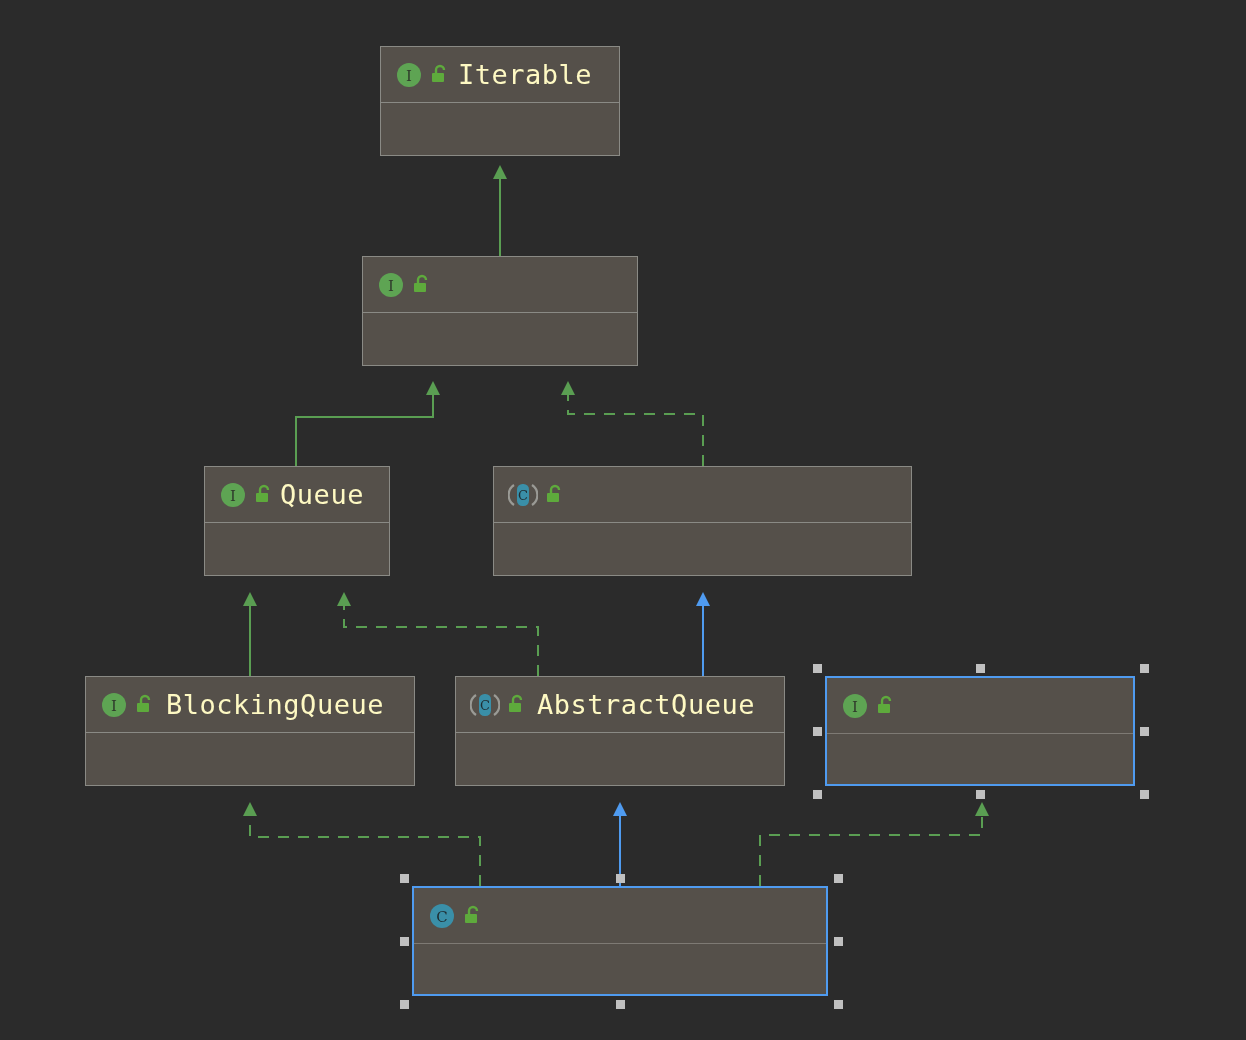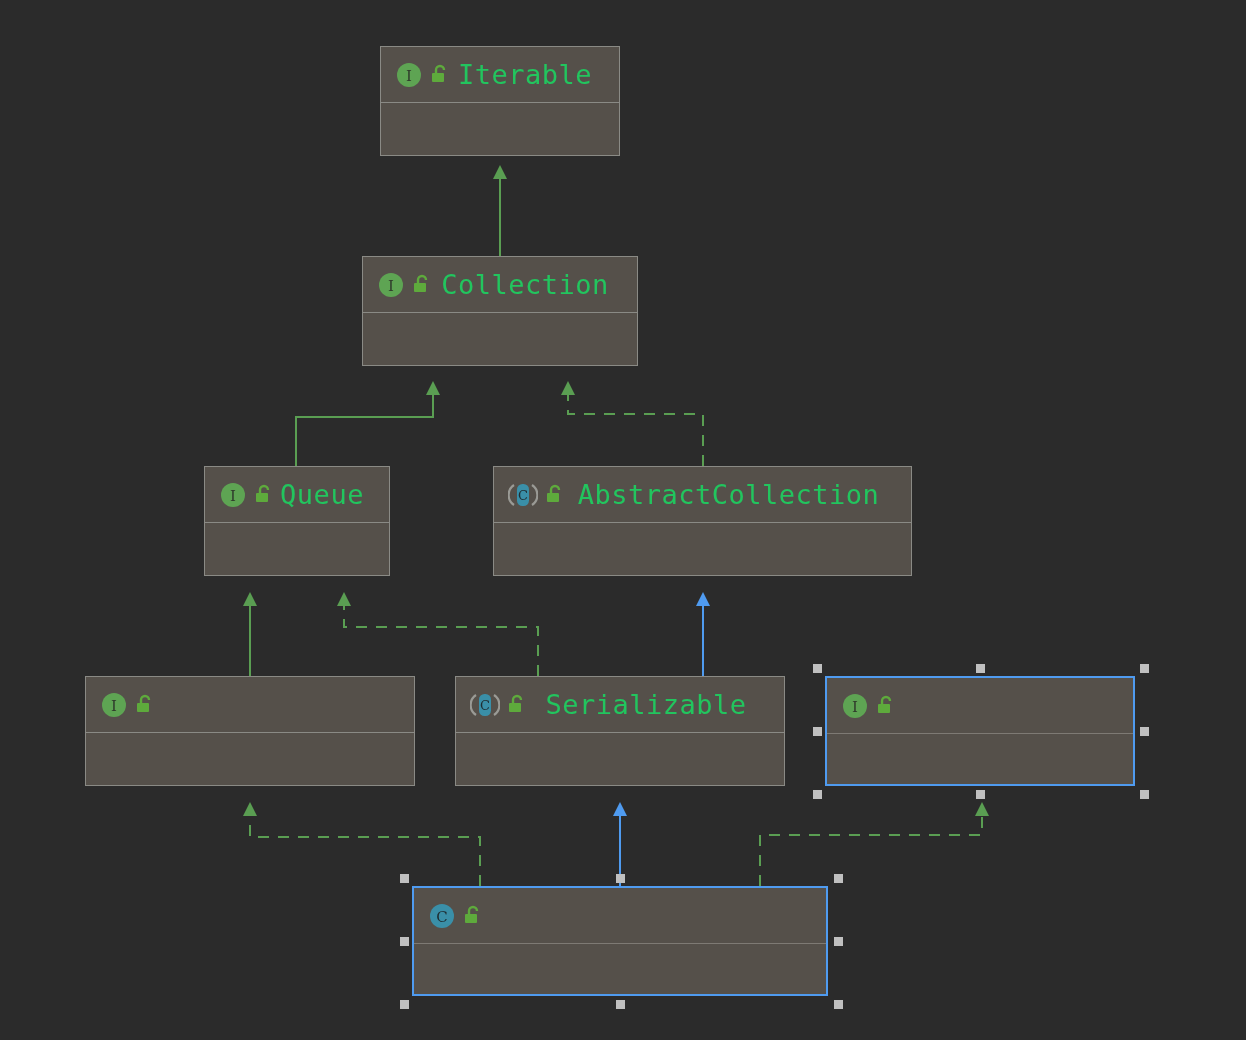--- a/index.html
+++ b/index.html
@@ -8,21 +8,21 @@
   #canvas{position:relative;width:1246px;height:1040px;background:#2b2b2b;}
   .edge-layer{position:absolute;left:0;top:0;width:1246px;height:1040px;
               pointer-events:none;}
   .node{position:absolute;box-sizing:border-box;background:#55504a;
         border:1px solid #8a8a85;}
   .node.selected{border:2px solid #4f9bf0;}
   .node-header{display:flex;align-items:center;box-sizing:border-box;
                height:56px;padding:0 14px;border-bottom:1px solid #8a8a85;}
   .node.selected .node-header{border-bottom:1px solid #7e7a74;}
   .node-body{height:44px;}
-  .node-name{color:#22c55e;font-size:27px;letter-spacing:.5px;
+  .node-name{color:#fef9c3;font-size:27px;letter-spacing:.5px;
              white-space:nowrap;flex:1;text-align:center;padding-right:6px;}
   .icons{display:flex;align-items:center;gap:6px;flex:0 0 auto;}
   .ico{display:block;}
   .handle{position:absolute;width:9px;height:9px;background:#c0c0c0;}
 </style>
 </head>
 <body>
 
 <div id="canvas">
 
@@ -95,21 +95,20 @@
       <span class="icons">
         <svg class="ico" width="28" height="28" viewBox="0 0 28 28">
           <circle cx="14" cy="14" r="12" fill="#5ea453"></circle>
           <text x="14" y="20" font-size="15" font-family="'DejaVu Serif',serif" fill="#2f3a2b" text-anchor="middle">I</text>
         </svg>
         <svg class="ico" width="22" height="24" viewBox="0 0 22 24">
           <path d="M7,10 V7 a4,4 0 0 1 8,0" fill="none" stroke="#5eaa3c" stroke-width="2.4"></path>
           <rect x="3" y="10" width="12" height="9" rx="1" fill="#5eaa3c"></rect>
         </svg>
       </span>
-      <span class="node-name">Collection</span>
     </div>
     <div class="node-body"></div>
   </div>
 
   <div class="node" style="left:204px;top:466px;width:186px;height:110px;">
     <div class="node-header">
       <span class="icons">
         <svg class="ico" width="28" height="28" viewBox="0 0 28 28">
           <circle cx="14" cy="14" r="12" fill="#5ea453"></circle>
           <text x="14" y="20" font-size="15" font-family="'DejaVu Serif',serif" fill="#2f3a2b" text-anchor="middle">I</text>
@@ -131,56 +130,56 @@
           <path d="M6,4 a12,12 0 0 0 0,20" fill="none" stroke="#9a9a95" stroke-width="2.2"></path>
           <path d="M24,4 a12,12 0 0 1 0,20" fill="none" stroke="#9a9a95" stroke-width="2.2"></path>
           <rect x="9" y="3" width="12" height="22" rx="5.5" fill="#3a8fa8"></rect>
           <text x="15" y="19" font-size="13" font-family="'DejaVu Serif',serif" fill="#1f2e33" text-anchor="middle">C</text>
         </svg>
         <svg class="ico" width="22" height="24" viewBox="0 0 22 24">
           <path d="M7,10 V7 a4,4 0 0 1 8,0" fill="none" stroke="#5eaa3c" stroke-width="2.4"></path>
           <rect x="3" y="10" width="12" height="9" rx="1" fill="#5eaa3c"></rect>
         </svg>
       </span>
-      <span class="node-name">AbstractCollection</span>
     </div>
     <div class="node-body"></div>
   </div>
 
   <div class="node" style="left:85px;top:676px;width:330px;height:110px;">
     <div class="node-header">
       <span class="icons">
         <svg class="ico" width="28" height="28" viewBox="0 0 28 28">
           <circle cx="14" cy="14" r="12" fill="#5ea453"></circle>
           <text x="14" y="20" font-size="15" font-family="'DejaVu Serif',serif" fill="#2f3a2b" text-anchor="middle">I</text>
         </svg>
         <svg class="ico" width="22" height="24" viewBox="0 0 22 24">
           <path d="M7,10 V7 a4,4 0 0 1 8,0" fill="none" stroke="#5eaa3c" stroke-width="2.4"></path>
           <rect x="3" y="10" width="12" height="9" rx="1" fill="#5eaa3c"></rect>
         </svg>
       </span>
+      <span class="node-name">BlockingQueue</span>
     </div>
     <div class="node-body"></div>
   </div>
 
   <div class="node" style="left:455px;top:676px;width:330px;height:110px;">
     <div class="node-header">
       <span class="icons">
         <svg class="ico" width="30" height="28" viewBox="0 0 30 28">
           <path d="M6,4 a12,12 0 0 0 0,20" fill="none" stroke="#9a9a95" stroke-width="2.2"></path>
           <path d="M24,4 a12,12 0 0 1 0,20" fill="none" stroke="#9a9a95" stroke-width="2.2"></path>
           <rect x="9" y="3" width="12" height="22" rx="5.5" fill="#3a8fa8"></rect>
           <text x="15" y="19" font-size="13" font-family="'DejaVu Serif',serif" fill="#1f2e33" text-anchor="middle">C</text>
         </svg>
         <svg class="ico" width="22" height="24" viewBox="0 0 22 24">
           <path d="M7,10 V7 a4,4 0 0 1 8,0" fill="none" stroke="#5eaa3c" stroke-width="2.4"></path>
           <rect x="3" y="10" width="12" height="9" rx="1" fill="#5eaa3c"></rect>
         </svg>
       </span>
-      <span class="node-name">Serializable</span>
+      <span class="node-name">AbstractQueue</span>
     </div>
     <div class="node-body"></div>
   </div>
 
   <div class="node selected" style="left:825px;top:676px;width:310px;height:110px;">
     <div class="node-header">
       <span class="icons">
         <svg class="ico" width="28" height="28" viewBox="0 0 28 28">
           <circle cx="14" cy="14" r="12" fill="#5ea453"></circle>
           <text x="14" y="20" font-size="15" font-family="'DejaVu Serif',serif" fill="#2f3a2b" text-anchor="middle">I</text>

